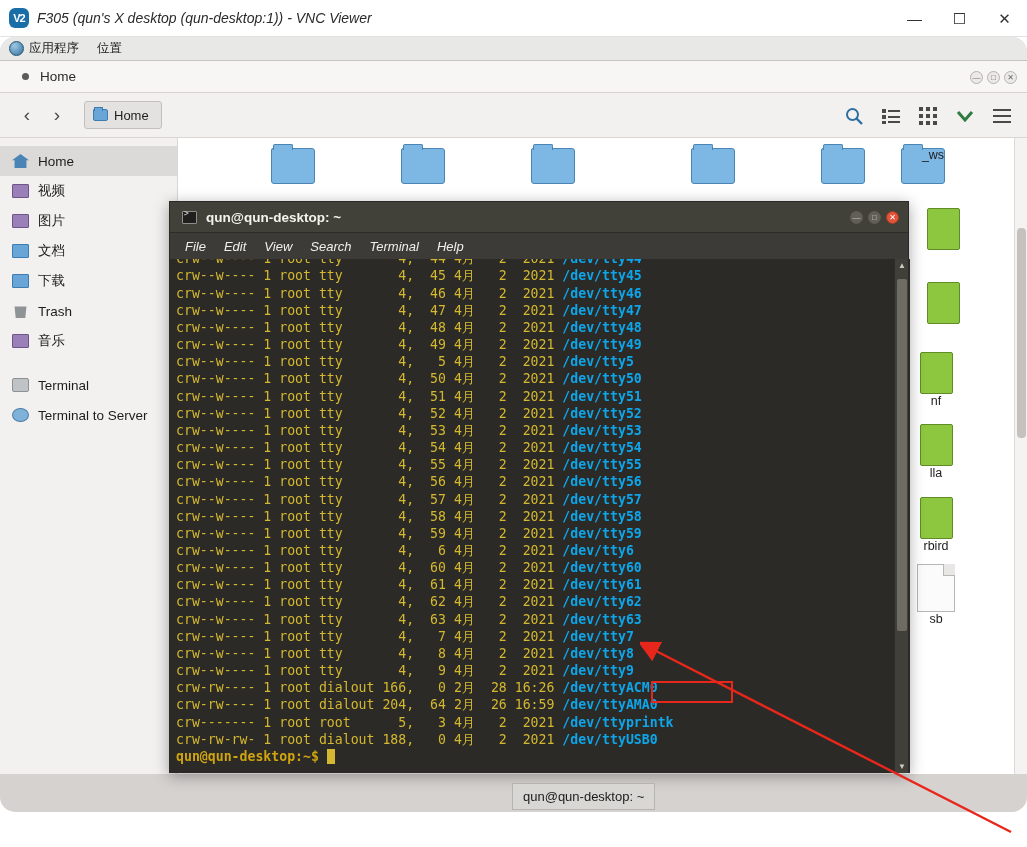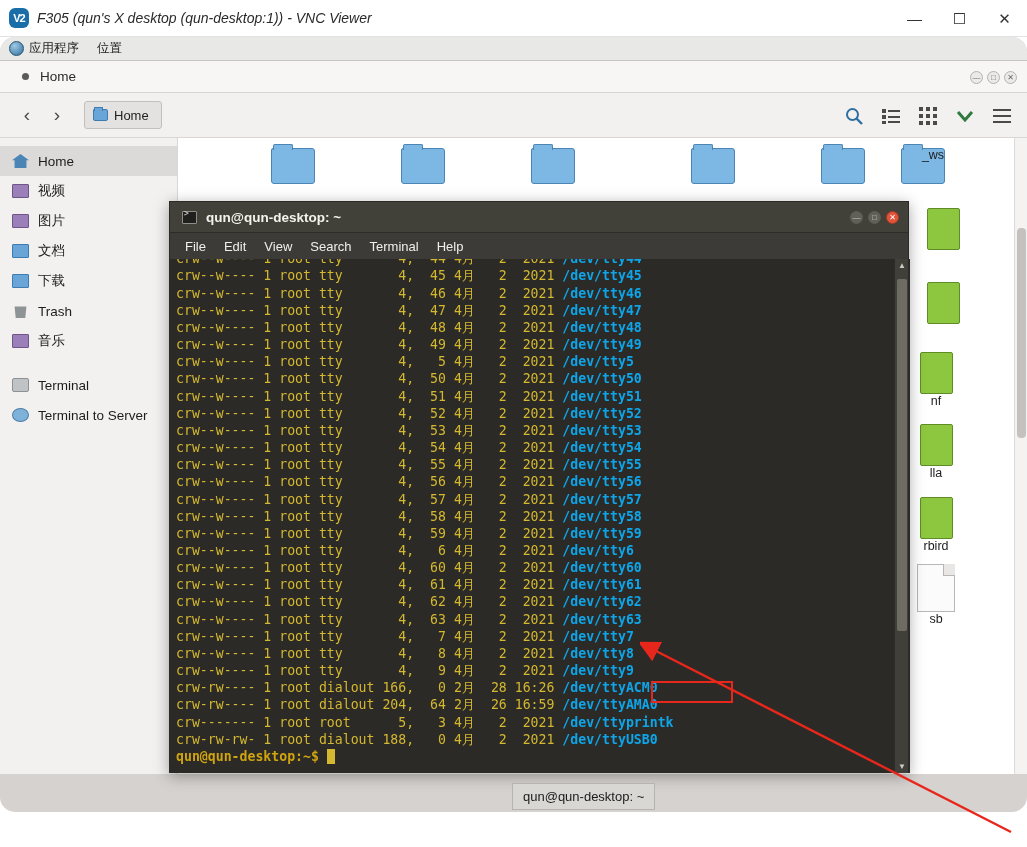--- a/index.html
+++ b/index.html
@@ -173,21 +173,21 @@
   #term-winbtns { position:absolute; right:9px; top:0; height:31px; display:flex; align-items:center; gap:5px; }
   .tw-b { width:13px; height:13px; border-radius:50%; border:1px solid #5e5d55; display:flex; align-items:center; justify-content:center; font-size:8px; }
   .tw-min { background:#615f56; color:#cfcfc8; }
   .tw-max { background:#615f56; color:#cfcfc8; }
   .tw-close { background:#e2543a; border-color:#a53b27; color:#fff; }
 
   #term-menubar {
     height:26px; background:#3c3b37; display:flex; align-items:center;
     padding-left:6px; gap:0px; font-size:13px; color:#f0f0ea;
   }
-  #term-menubar span { padding:0 9px; }
+  #term-menubar span { padding:0 9px;font-style:italic; }
 
   #term-body {
     position:absolute; left:0; top:57px; width:740px; height:514px;
     background:#2b2a26; overflow:hidden;
   }
   #term-text {
     position:absolute; left:6px; top:-2px; right:20px;
     font-family:"DejaVu Sans Mono", monospace;
     font-size:13.2px; line-height:17.15px;
     color:#d4b830; white-space:pre;

